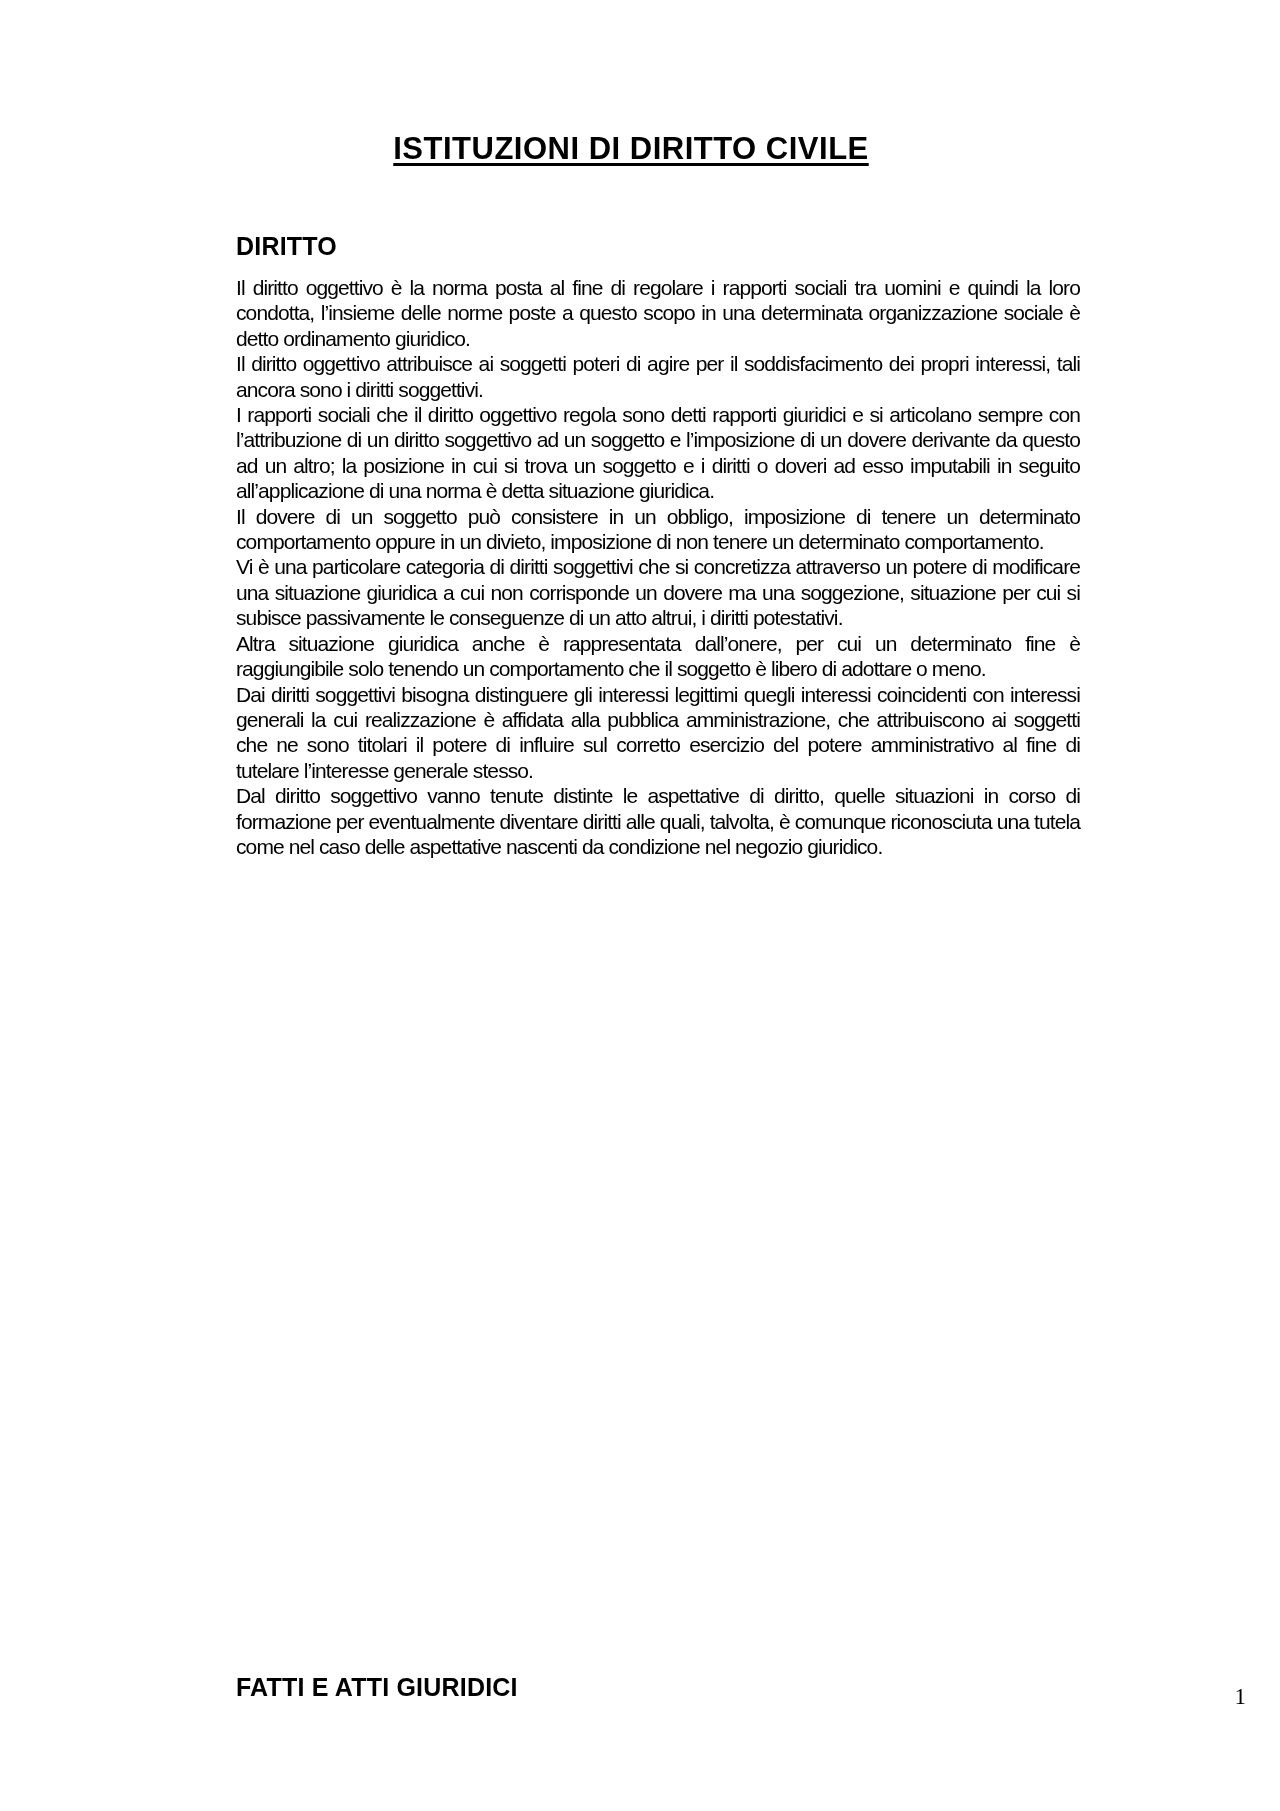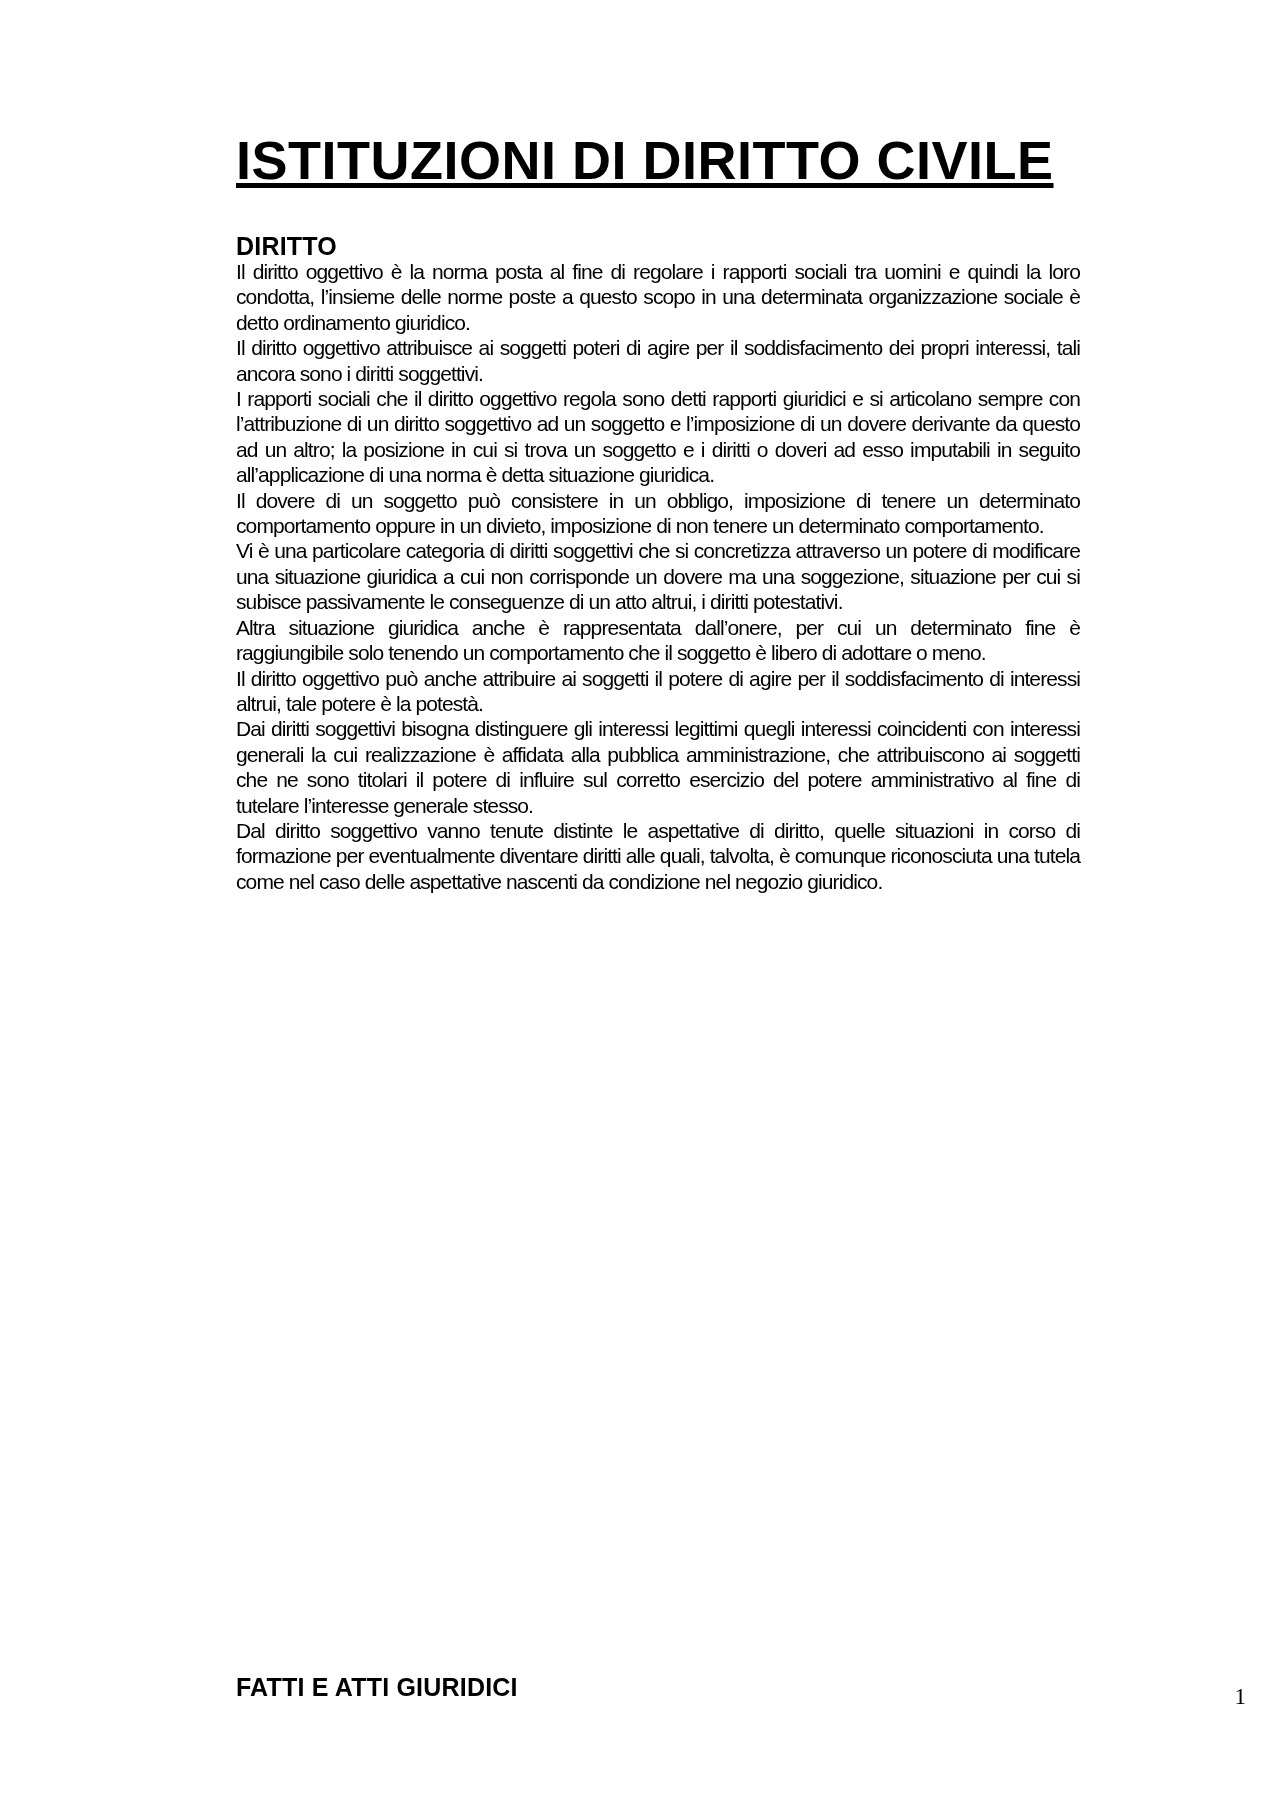--- a/index.html
+++ b/index.html
@@ -11,25 +11,25 @@
     position: relative;
     width: 1280px;
     height: 1811px;
     background: #ffffff;
     color: #000000;
     overflow: hidden;
     font-family: "Liberation Sans", sans-serif;
   }
   .doc-title {
     position: absolute;
-    top: 93px;
+    top: 110px;
     left: 236px;
     width: 790px;
     text-align: center;
-    font-size: 54px;
+    font-size: 31px;
     font-weight: bold;
     letter-spacing: 0.5px;
     text-decoration: underline;
     text-underline-offset: 4px;
     white-space: nowrap;
     font-family: "Liberation Sans", sans-serif;
   }
   .section-heading {
     position: absolute;
     left: 236px;
@@ -37,21 +37,21 @@
     font-weight: bold;
     letter-spacing: 0.2px;
     white-space: nowrap;
     font-family: "Liberation Sans", sans-serif;
     text-align: right;
   }
   .heading-diritto { top: 211px; }
   .heading-fatti  { top: 1652px; }
   .body-text {
     position: absolute;
-    top: 259px;
+    top: 275px;
     left: 236px;
     width: 844px;
     text-align: justify;
     font-size: 21px;
     line-height: 25.4px;
     letter-spacing: -0.9px;
     hyphens: none;
     font-family: "Liberation Sans", sans-serif;
   }
   .body-text p {
@@ -75,21 +75,20 @@
 
   <h2 class="section-heading heading-diritto">DIRITTO</h2>
 
   <div class="body-text">
     <p>Il diritto oggettivo è la norma posta al fine di regolare i rapporti sociali tra uomini e quindi la loro condotta, l’insieme delle norme poste a questo scopo in una determinata organizzazione sociale è detto ordinamento giuridico.</p>
     <p>Il diritto oggettivo attribuisce ai soggetti poteri di agire per il soddisfacimento dei propri interessi, tali ancora sono i diritti soggettivi.</p>
     <p>I rapporti sociali che il diritto oggettivo regola sono detti rapporti giuridici e si articolano sempre con l’attribuzione di un diritto soggettivo ad un soggetto e l’imposizione di un dovere derivante da questo ad un altro; la posizione in cui si trova un soggetto e i diritti o doveri ad esso imputabili in seguito all’applicazione di una norma è detta situazione giuridica.</p>
     <p>Il dovere di un soggetto può consistere in un obbligo, imposizione di tenere un determinato comportamento oppure in un divieto, imposizione di non tenere un determinato comportamento.</p>
     <p>Vi è una particolare categoria di diritti soggettivi che si concretizza attraverso un potere di modificare una situazione giuridica a cui non corrisponde un dovere ma una soggezione, situazione per cui si subisce passivamente le conseguenze di un atto altrui, i diritti potestativi.</p>
     <p>Altra situazione giuridica anche è rappresentata dall’onere, per cui un determinato fine è raggiungibile solo tenendo un comportamento che il soggetto è libero di adottare o meno.</p>
-    <p>Il diritto oggettivo può anche attribuire ai soggetti il potere di agire per il soddisfacimento di interessi altrui, tale potere è la potestà.</p>
     <p>Dai diritti soggettivi bisogna distinguere gli interessi legittimi quegli interessi coincidenti con interessi generali la cui realizzazione è affidata alla pubblica amministrazione, che attribuiscono ai soggetti che ne sono titolari il potere di influire sul corretto esercizio del potere amministrativo al fine di tutelare l’interesse generale stesso.</p>
     <p>Dal diritto soggettivo vanno tenute distinte le aspettative di diritto, quelle situazioni in corso di formazione per eventualmente diventare diritti alle quali, talvolta, è comunque riconosciuta una tutela come nel caso delle aspettative nascenti da condizione nel negozio giuridico.</p>
   </div>
 
   <h2 class="section-heading heading-fatti">FATTI E ATTI GIURIDICI</h2>
 
   <div class="page-number">1</div>
 
 </div>
 

